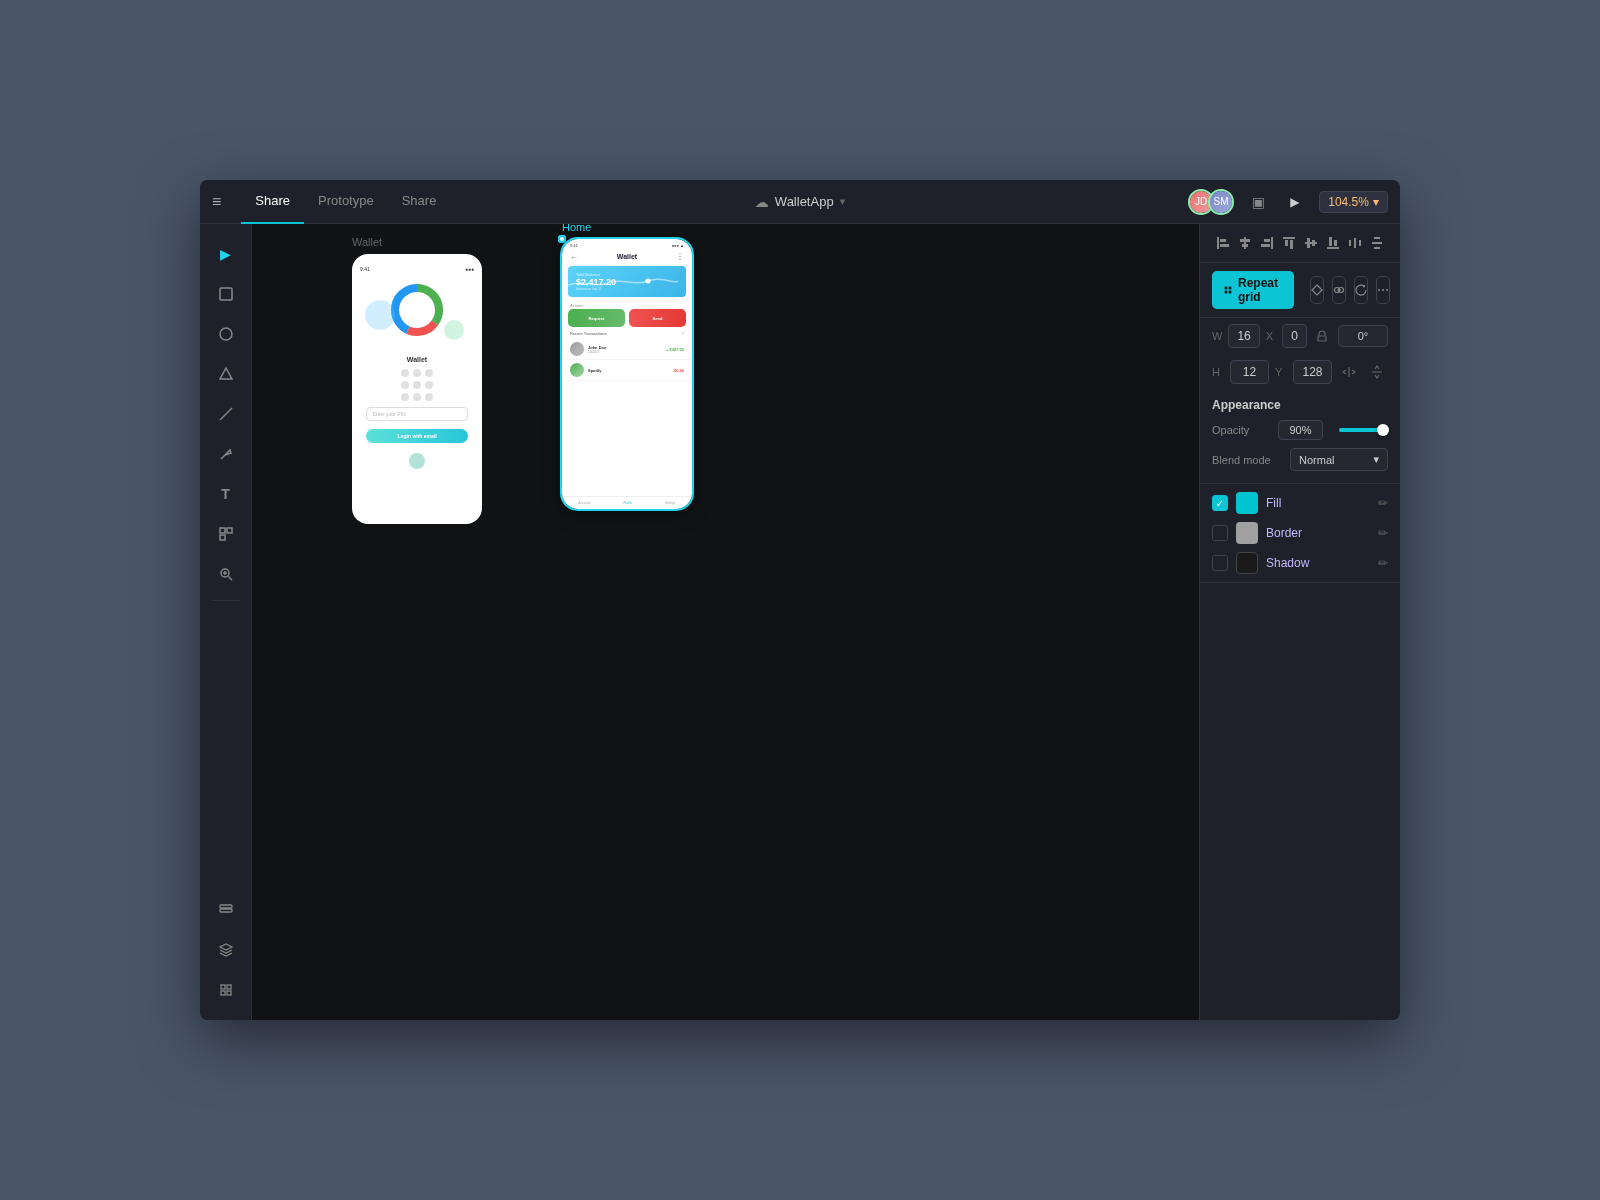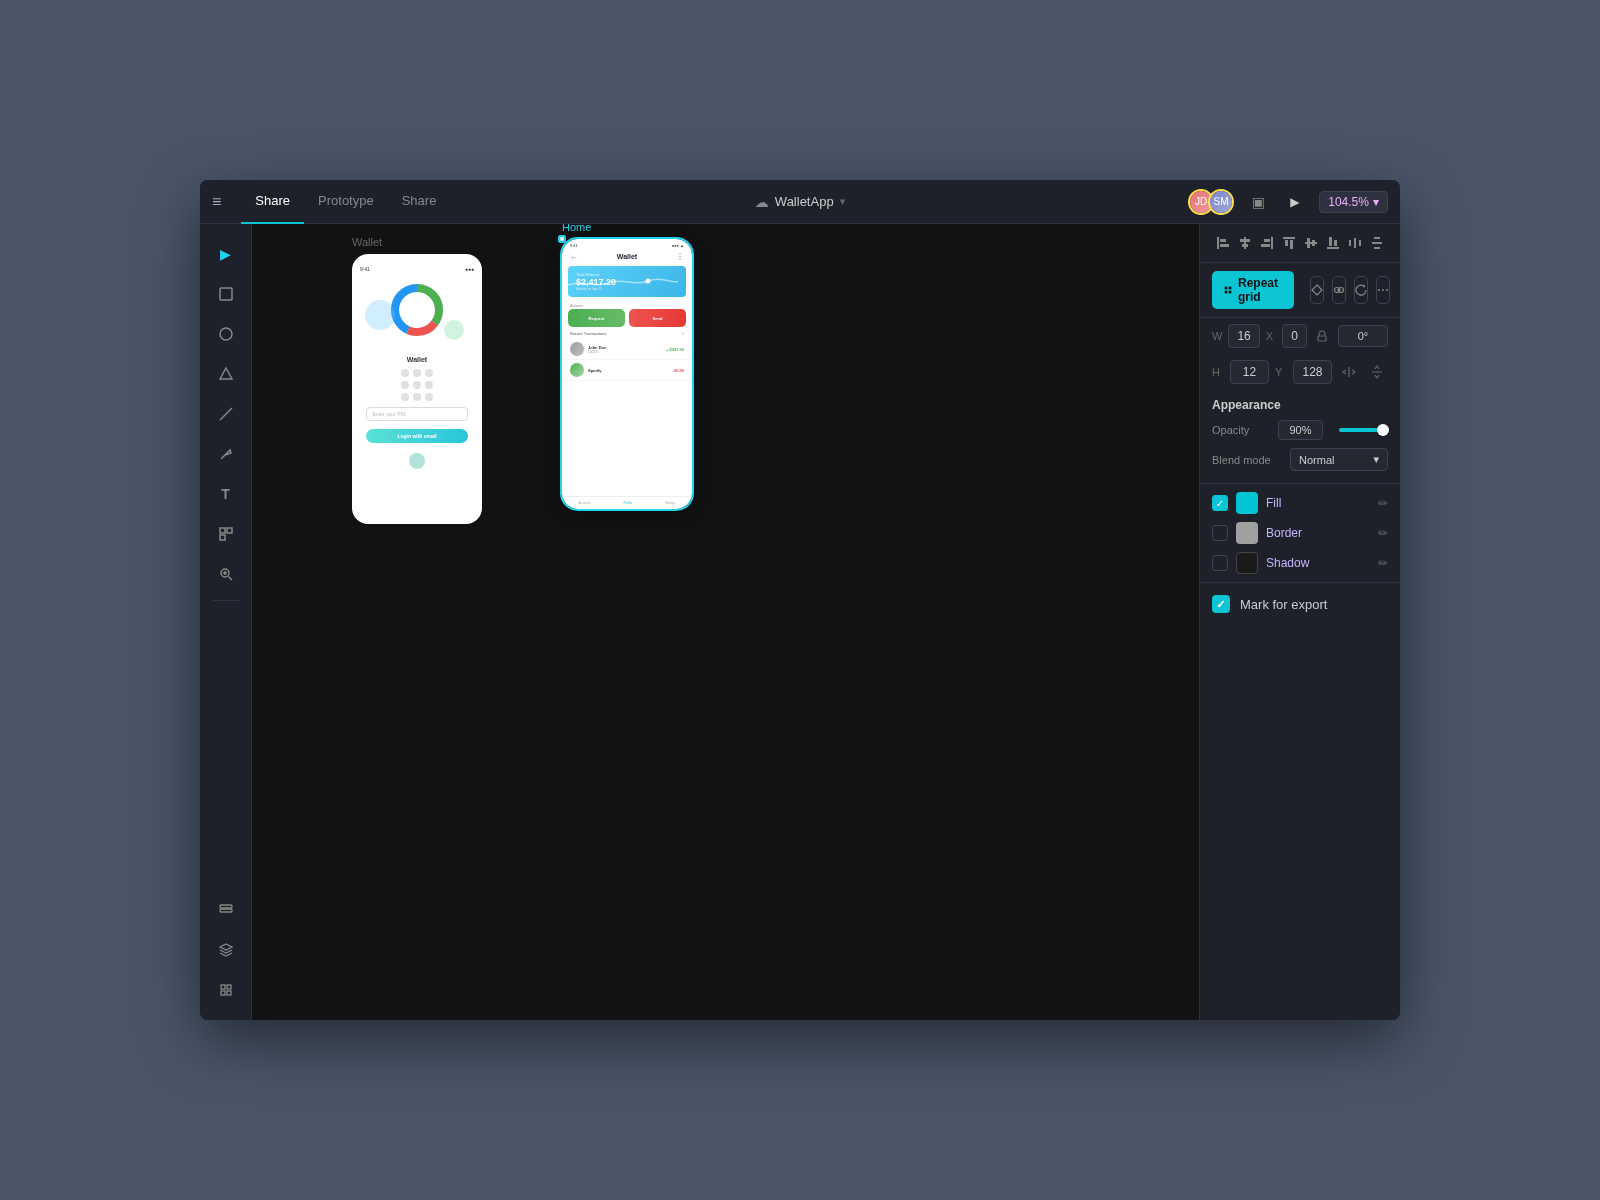--- a/index.html
+++ b/index.html
@@ -74,21 +74,21 @@
       align-items: center;
       gap: 12px;
       width: 200px;
       justify-content: flex-end;
     }
     .avatar-group { display: flex; }
     .avatar {
       width: 26px;
       height: 26px;
       border-radius: 50%;
-      border: 2px solid #fde047;
+      border: 2px solid #86efac;
       overflow: hidden;
       margin-left: -6px;
     }
     .avatar:first-child { margin-left: 0; }
     .avatar-img {
       width: 100%;
       height: 100%;
       background: linear-gradient(135deg, #e57373, #ef9a9a);
       display: flex;
       align-items: center;
@@ -115,21 +115,21 @@
       align-items: center;
       justify-content: center;
       color: #ccc;
       cursor: pointer;
       font-size: 12px;
     }
     .zoom-selector {
       background: #2d3140;
       border: 1px solid #3d4150;
       border-radius: 4px;
-      color: #f0abfc;
+      color: #fdba74;
       font-size: 12px;
       padding: 3px 8px;
       display: flex;
       align-items: center;
       gap: 4px;
       cursor: pointer;
     }
 
     
     .main-area {
@@ -1084,19 +1084,15 @@
         </div>
 
         <div class="fill-row">
           <div class="fill-checkbox"></div>
           <div class="fill-color-swatch" style="background:#1a1a1a;border:1px solid #444;"></div>
           <span class="fill-label">Shadow</span>
           <span class="eyedropper-btn">✏</span>
         </div>
       </div>
 
-      <div class="export-section">
-        <div class="export-checkbox"></div>
-        <span class="export-label">Mark for export</span>
-      </div>
     </div>
   </div>
 </div>
 
 </body></html>

